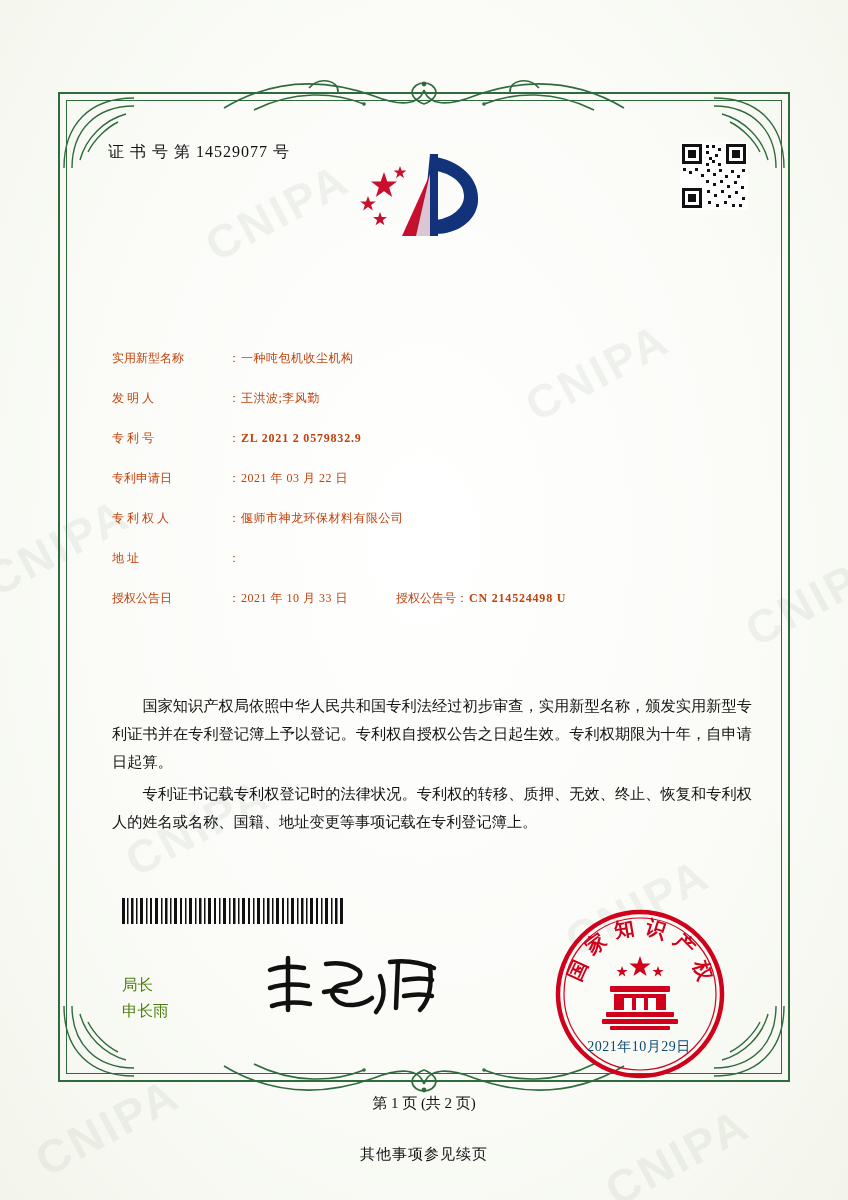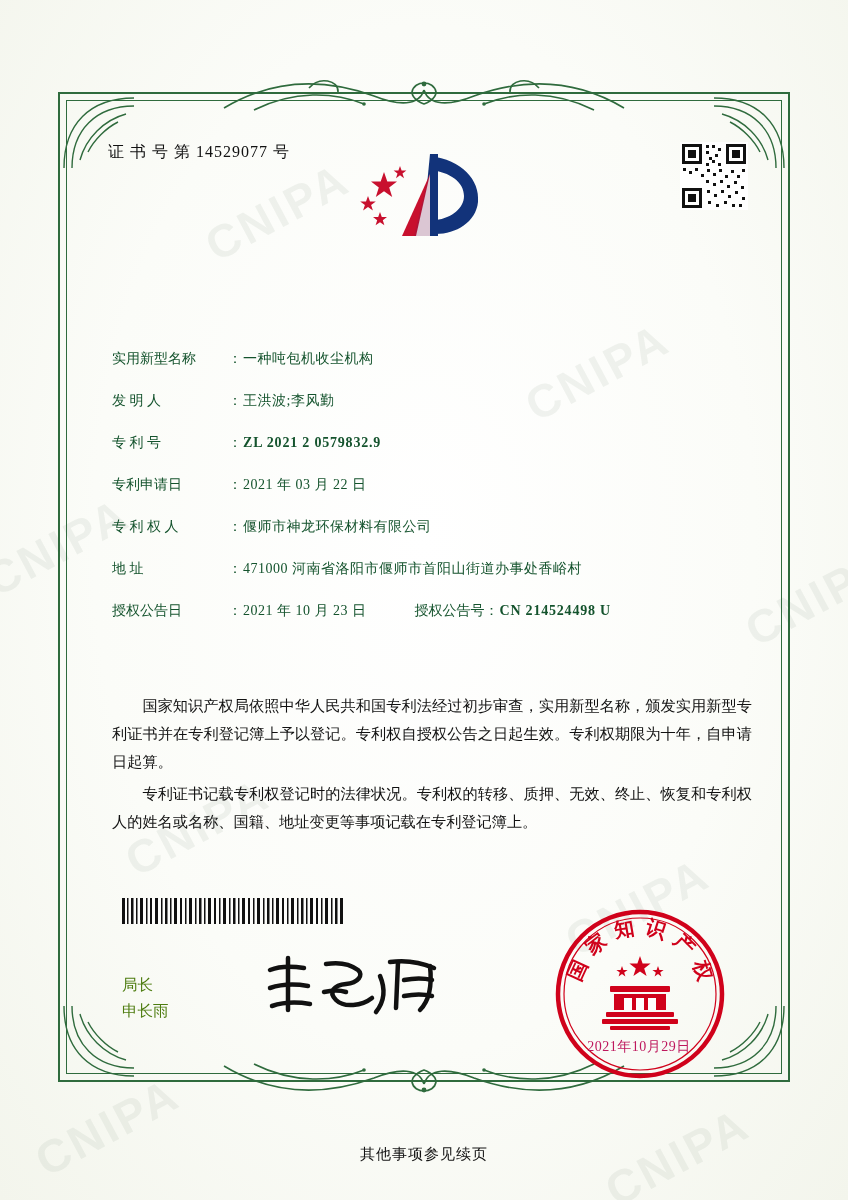--- a/index.html
+++ b/index.html
@@ -92,21 +92,21 @@
     text-align: center;
     font-size: 40px;
     font-weight: bold;
     letter-spacing: 4px;
     color: #0b0b0b;
     font-family: "DejaVu Serif", "Liberation Serif", serif;
   }
 
   .fields {
     position: absolute; left: 112px; top: 352px; right: 96px;
-    font-size: 14px; color: #14532d;
+    font-size: 12px; color: #c2410c;
     line-height: 1;
   }
   .field-row { display: flex; align-items: baseline; margin-bottom: 28px; }
   .f-label {
     width: 116px;
     display: inline-flex;
     justify-content: space-between;
     letter-spacing: 0;
     flex: none;
   }
@@ -139,21 +139,21 @@
     width: 200px; height: 70px;
   }
 
   .seal {
     position: absolute; right: 122px; top: 908px;
     width: 172px; height: 172px;
   }
   .seal-date {
     position: absolute; right: 128px; top: 1038px;
     width: 162px; text-align: center;
-    font-size: 14px; color: #be185d; letter-spacing: 0.5px;
+    font-size: 14px; color: #0c4a6e; letter-spacing: 0.5px;
   }
 
   .page-num {
     position: absolute; left: 0; right: 0; top: 1094px;
     text-align: center; font-size: 15px; color: #111;
   }
   .footer-note {
     position: absolute; left: 0; right: 0; top: 1145px;
     text-align: center; font-size: 15px; color: #111; letter-spacing: 1px;
   }
@@ -353,27 +353,26 @@
         <span class="f-value">2021 年 03 月 22 日</span>
       </div>
       <div class="field-row">
         <span class="f-label">专 利 权 人</span>
         <span class="f-colon">：</span>
         <span class="f-value">偃师市神龙环保材料有限公司</span>
       </div>
       <div class="field-row">
         <span class="f-label">地        址</span>
         <span class="f-colon">：</span>
-        <span class="f-value">471000 河南省洛阳市偃师市首阳山街道办事处香峪村</span>
       </div>
       <div class="field-row">
         <span class="row-inline">
           <span class="f-label">授权公告日</span>
           <span class="f-colon">：</span>
-          <span class="f-value">2021 年 10 月 23 日</span>
+          <span class="f-value">2021 年 10 月 33 日</span>
         </span>
         <span class="pub-second">
           <span>授权公告号</span>
           <span class="f-colon">：</span>
           <span class="f-value latin">CN 214524498 U</span>
         </span>
       </div>
     </div>
 
     <div class="paragraphs">
@@ -481,15 +480,16 @@
           <rect x="82" y="90" width="8" height="12" fill="#fff"></rect>
           <rect x="94" y="90" width="8" height="12" fill="#fff"></rect>
           <rect x="52" y="104" width="68" height="5" rx="1"></rect>
           <rect x="48" y="111" width="76" height="5" rx="1"></rect>
           <rect x="56" y="118" width="60" height="4" rx="1"></rect>
         </g>
       </svg>
     </div>
     <div class="seal-date">2021年10月29日</div>
 
+    <div class="page-num">第 1 页 (共 2 页)</div>
     <div class="footer-note">其他事项参见续页</div>
   </div>
 </div>
 
 </body></html>

